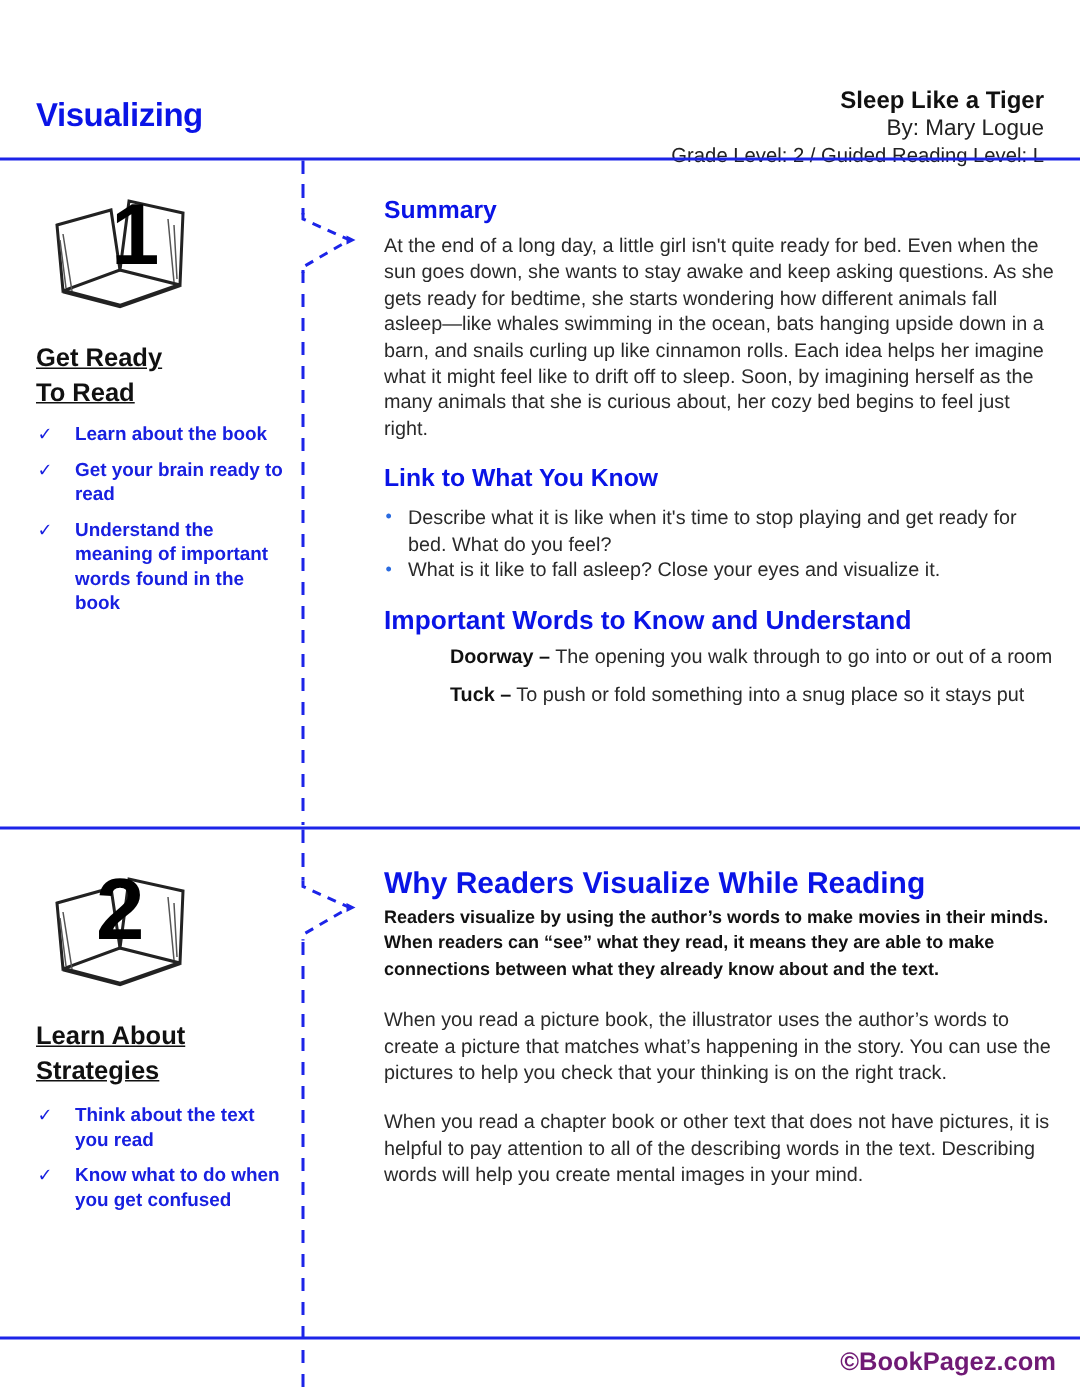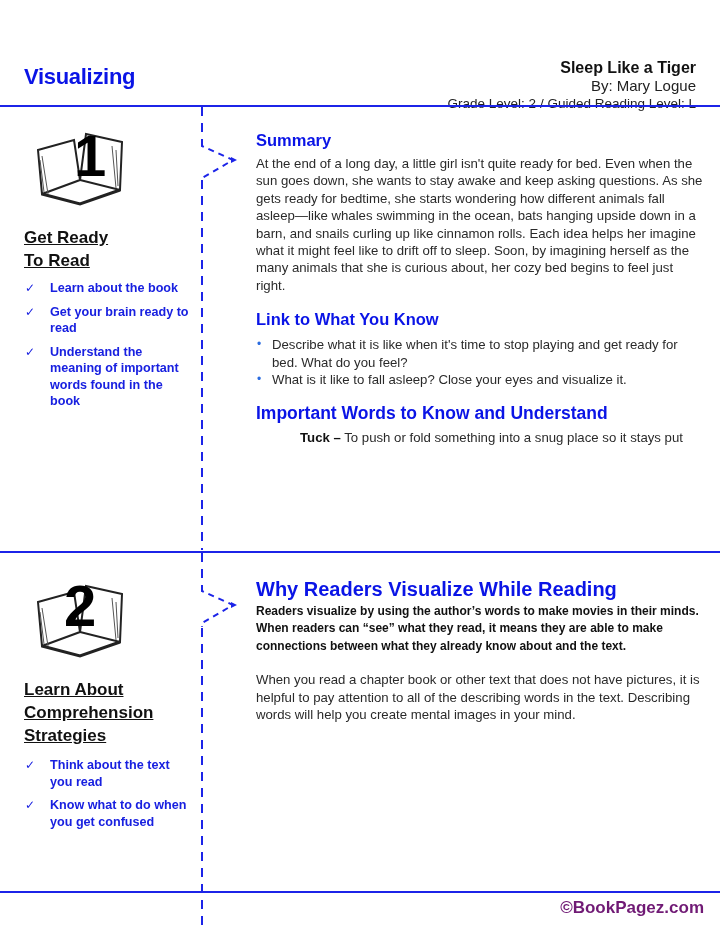--- a/index.html
+++ b/index.html
@@ -93,42 +93,43 @@
   <p class="para" style="margin-top:4px;">At the end of a long day, a little girl isn't quite ready for bed. Even when the sun goes down, she wants to stay awake and keep asking questions.  As she gets ready for bedtime, she starts wondering how different animals fall asleep—like whales swimming in the ocean, bats hanging upside down in a barn, and snails curling up like cinnamon rolls.  Each idea helps her imagine what it might feel like to drift off to sleep.  Soon, by imagining herself as the many animals that she is curious about, her cozy bed begins to feel just right.</p>
 
   <h2 class="sec-h" style="margin-top:14px;">Link to What You Know</h2>
   <ul class="bullets" style="margin-top:6px;">
     <li><span class="dot">•</span><span>Describe what it is like when it's time to stop playing and get ready for bed.  What do you feel?</span></li>
     <li><span class="dot">•</span><span>What is it like to fall asleep?  Close your eyes and visualize it.</span></li>
   </ul>
 
   <h2 class="sec-h" style="margin-top:14px;font-size:17.5px;">Important Words to Know and Understand</h2>
   <div class="vocab" style="margin-top:5px;">
+    <p><b>Doorway –</b><span> The opening you walk through to go into or out of a room</span></p>
     <p><b>Tuck –</b><span> To push or fold something into a snug place so it stays put</span></p>
   </div>
 </div>
 
 <div class="left-col" style="top:572px;">
   <svg class="book-icon" viewBox="0 0 100 90">
     <path d="M8,30 L44,20 L50,60 L12,74 Z" fill="#fff" stroke="#222" stroke-width="2"></path>
     <path d="M92,22 L56,14 L50,60 L90,70 Z" fill="#fff" stroke="#222" stroke-width="2"></path>
     <path d="M12,74 L50,84 L90,70" fill="none" stroke="#222" stroke-width="3"></path>
     <path d="M10,40 L14,72 M12,36 L18,74 M86,30 L88,66 M82,26 L86,68" stroke="#555" stroke-width="1"></path>
     <text x="34" y="54" font-family="Liberation Sans, sans-serif" font-weight="bold" font-size="58" fill="#000">2</text>
   </svg>
   <div class="step-title">
     <div>Learn About</div>
-    <div>Comprehension</div>
     <div>Strategies</div>
   </div>
   <ul class="checklist" style="margin-top:10px;">
     <li><span class="check">✓</span><span>Think about the text you read</span></li>
     <li><span class="check">✓</span><span>Know what to do when you get confused</span></li>
   </ul>
 </div>
 
 <div class="main" style="top:578px;">
   <h2 class="sec-h" style="font-size:20px;">Why Readers Visualize While Reading</h2>
   <p class="para bold" style="margin-top:3px;font-size:12px;">Readers visualize by using the author’s words to make movies in their minds.  When readers can “see” what they read, it means they are able to make connections between what they already know about and the text.</p>
+  <p class="para" style="margin-top:16px;">When you read a picture book, the illustrator uses the author’s words to create a picture that matches what’s happening in the story.  You can use the pictures to help you check that your thinking is on the right track.</p>
   <p class="para" style="margin-top:16px;">When you read a chapter book or other text that does not have pictures, it is helpful to pay attention to all of the describing words in the text.  Describing words will help you create mental images in your mind.</p>
 </div>
 
 <div class="footer-copy">©BookPagez.com</div>
 
 </body></html>

